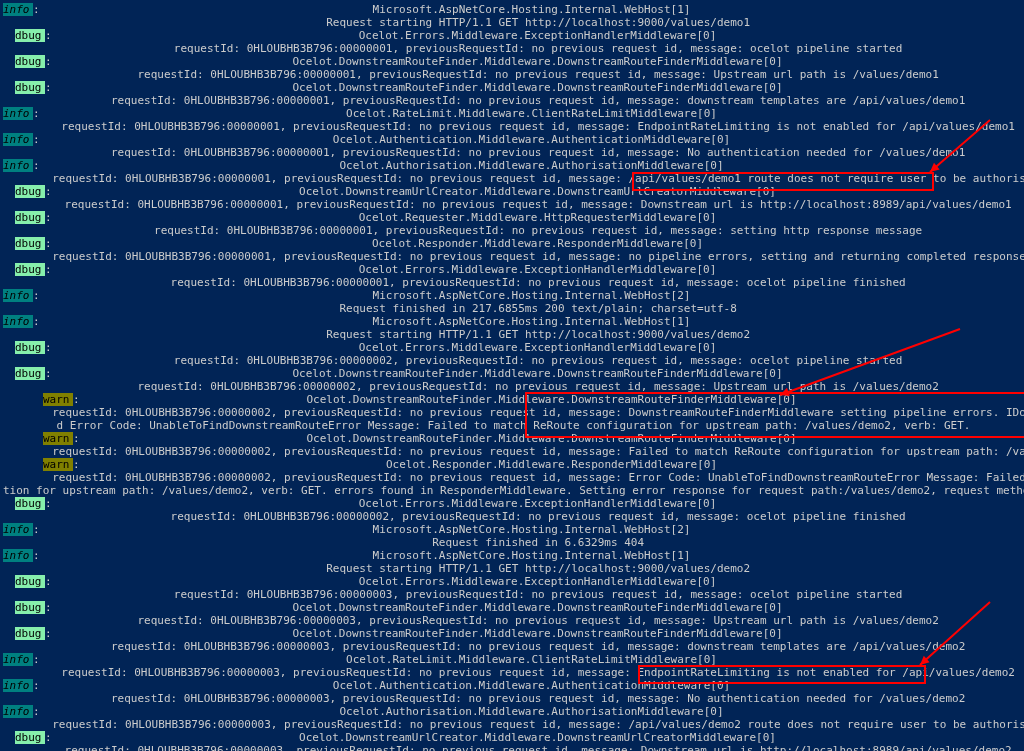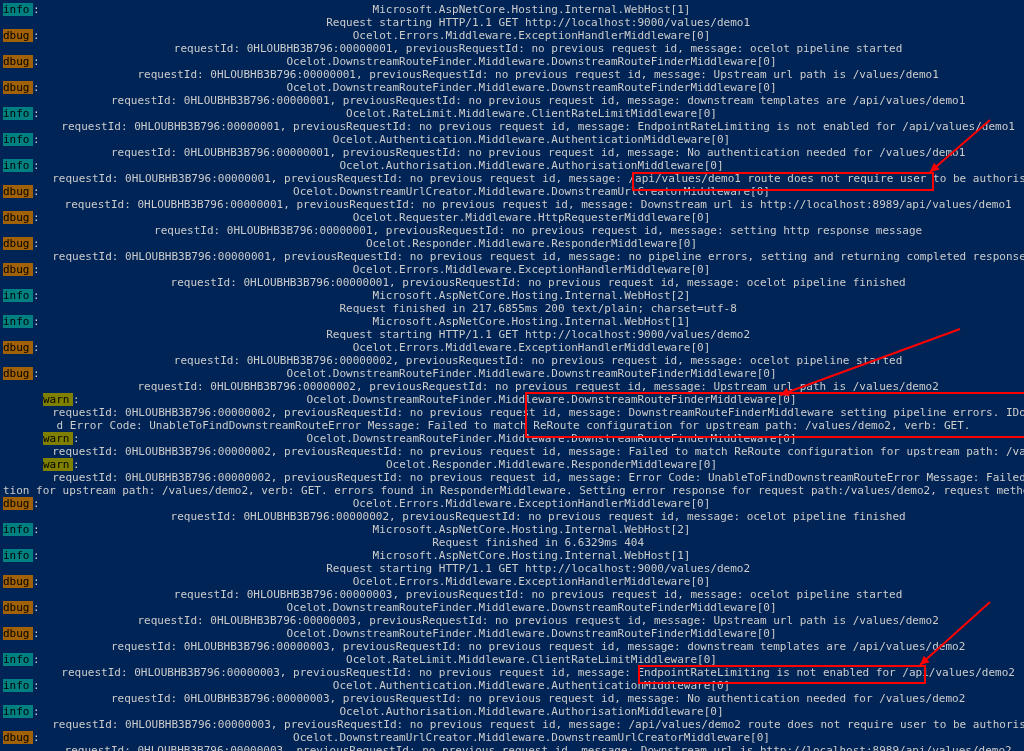--- a/index.html
+++ b/index.html
@@ -21,22 +21,22 @@
     display: flex;
     align-items: flex-start;
     flex-wrap: nowrap;
   }
   .lvl {
     display: inline-block;
     width: 30px;
     min-width: 30px;
     flex-shrink: 0;
   }
-  .lvl-info  { background: #008080; color: #000000; }
-  .lvl-dbug  { background: #a16207; color: #000000; }
+  .lvl-info  { background: #008080; color: #000000; font-style: italic; }
+  .lvl-dbug  { background: #86efac; color: #000000; margin-left: 12px; }
   .lvl-warn  { background: #808000; color: #000000; margin-left: 40px; }
   .sep {
     display: inline-block;
     width: 6px;
     min-width: 6px;
     flex-shrink: 0;
   }
   .msg {
     white-space: pre;
     flex-grow: 1;

